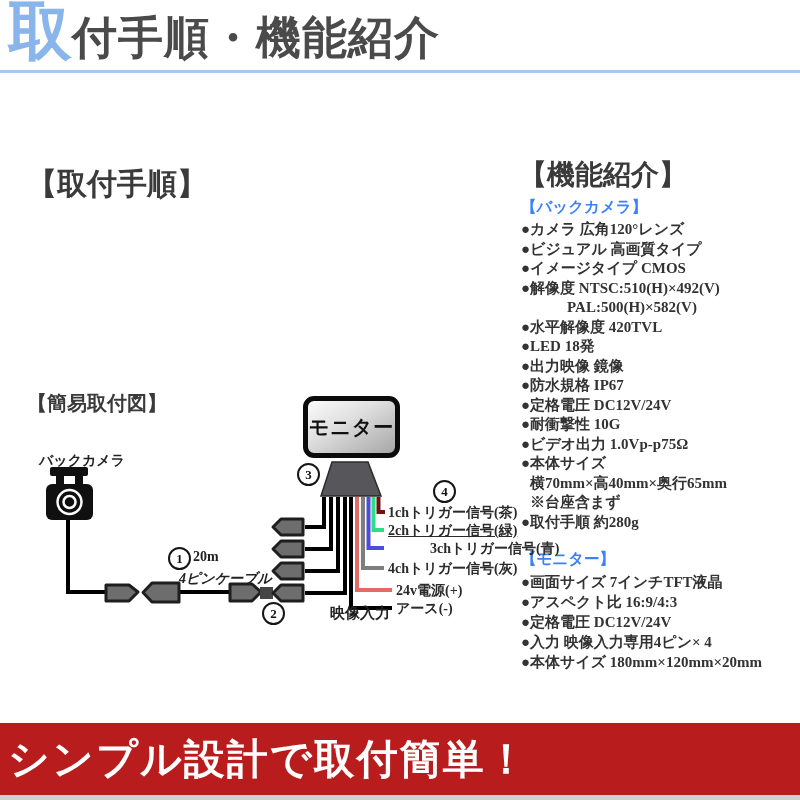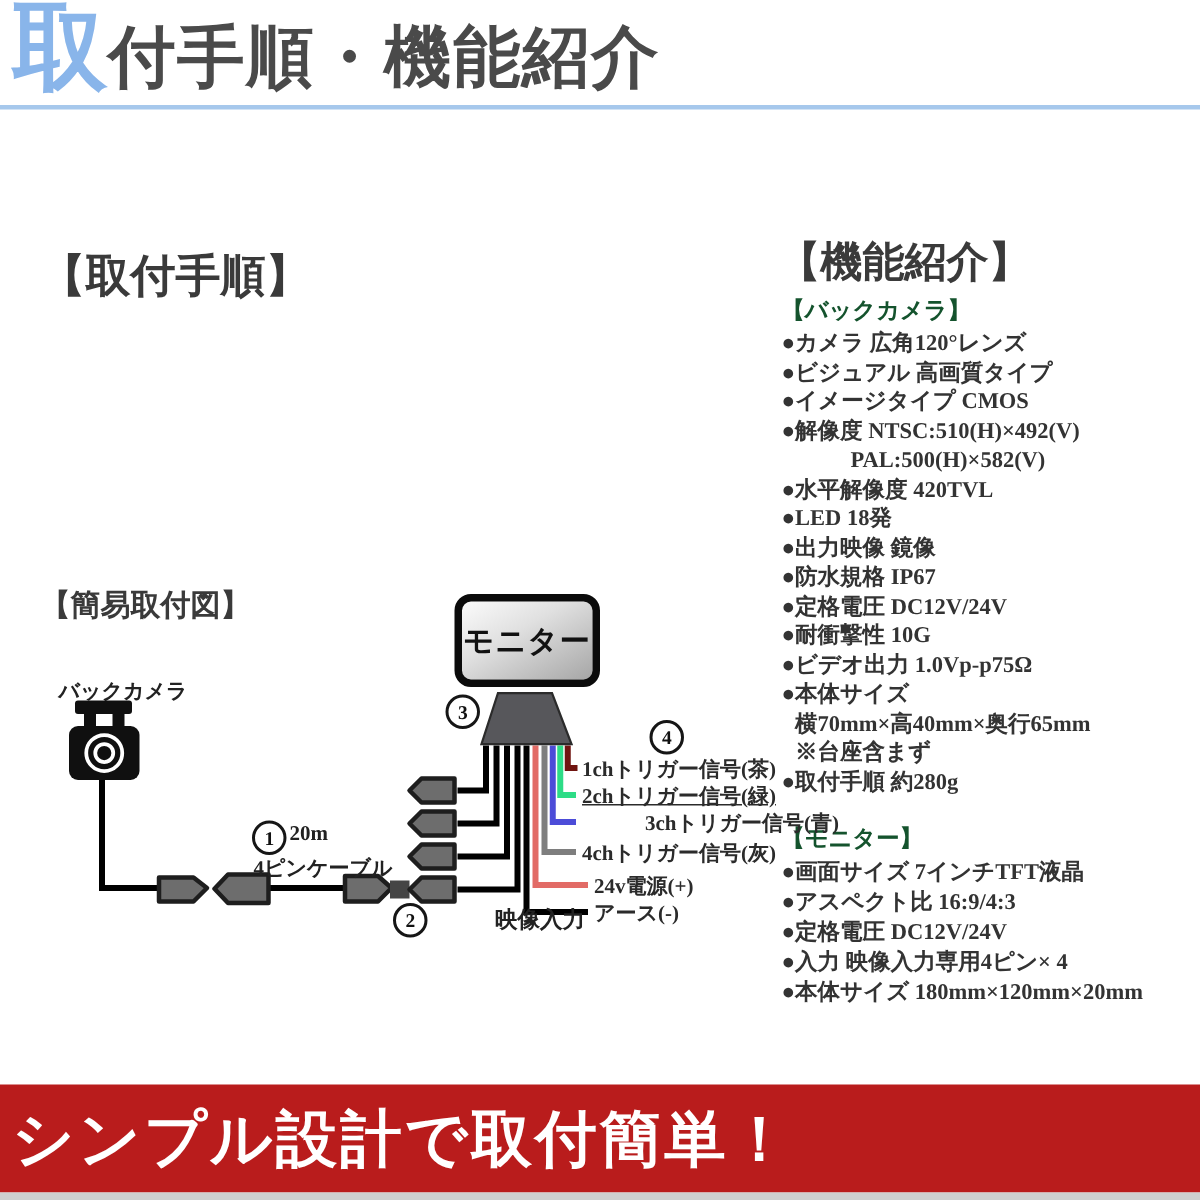--- a/index.html
+++ b/index.html
@@ -17,21 +17,21 @@
 
   
   .steps{position:absolute;left:27px;top:164px;width:470px;color:#3d3d3d;}
   .steps h2{margin:0;font-size:30px;font-weight:bold;color:#3a3a3a;}
   .step-list{margin-top:6px;}
   .step{font-size:16.2px;font-weight:bold;line-height:23.4px;color:#464646;white-space:nowrap;}
 
   
   .features{position:absolute;left:521px;top:156px;width:278px;color:#333;}
   .features h2{margin:0 0 3px -2px;font-size:28px;font-weight:bold;color:#3a3a3a;}
-  .features h3{margin:2px 0 2px 0;font-size:15.5px;font-weight:bold;color:#14532d;}
+  .features h3{margin:2px 0 2px 0;font-size:15.5px;font-weight:bold;color:#3b82f6;}
   .features h3.mon{margin-top:17px;}
   .spec{font-size:15px;font-weight:bold;line-height:19.5px;color:#333;white-space:nowrap;}
   .spec.indent-pal{padding-left:46px;}
   .spec.indent-sub{padding-left:9px;}
   .mon-list .spec{line-height:20px;}
 
   
   .diagram-title{position:absolute;left:27px;top:390px;font-size:20px;font-weight:bold;color:#3a3a3a;}
   .cam-label{position:absolute;left:39px;top:452px;font-size:14px;font-weight:bold;color:#222;}
   .diagram-svg{position:absolute;left:0;top:380px;}
@@ -153,21 +153,21 @@
       <span>2</span>
     </div>
   <div class="circ" style="left:297px;top:463px;">
       <span>3</span>
     </div>
   <div class="circ" style="left:433px;top:480px;">
       <span>4</span>
     </div>
 
   <div class="dlabel" style="left:193px;top:549px;">20m</div>
-  <div class="dlabel" style="left:169px;top:570px;">4ピンケーブル</div>
+  <div class="dlabel" style="left:179px;top:570px;font-style:italic;">4ピンケーブル</div>
   <div class="dlabel" style="left:286px;top:604px;font-size:15px;margin-left:44px;">映像入力</div>
 
   <div class="wlabel" style="left:388px;top:504px;">1chトリガー信号(茶)</div>
   <div class="wlabel" style="left:388px;top:522px;text-decoration:underline;">2chトリガー信号(緑)</div>
   <div class="wlabel" style="left:388px;top:540px;margin-left:42px;">3chトリガー信号(青)</div>
   <div class="wlabel" style="left:388px;top:560px;">4chトリガー信号(灰)</div>
   <div class="wlabel" style="left:396px;top:582px;">24v電源(+)</div>
   <div class="wlabel" style="left:396px;top:600px;">アース(-)</div>
 
   <div class="footer" style="background-color: #b91c1c;">

